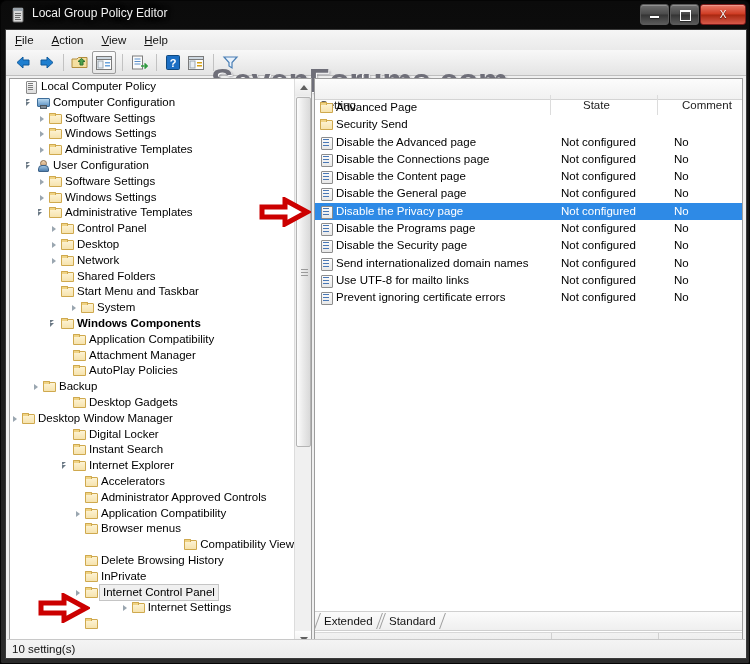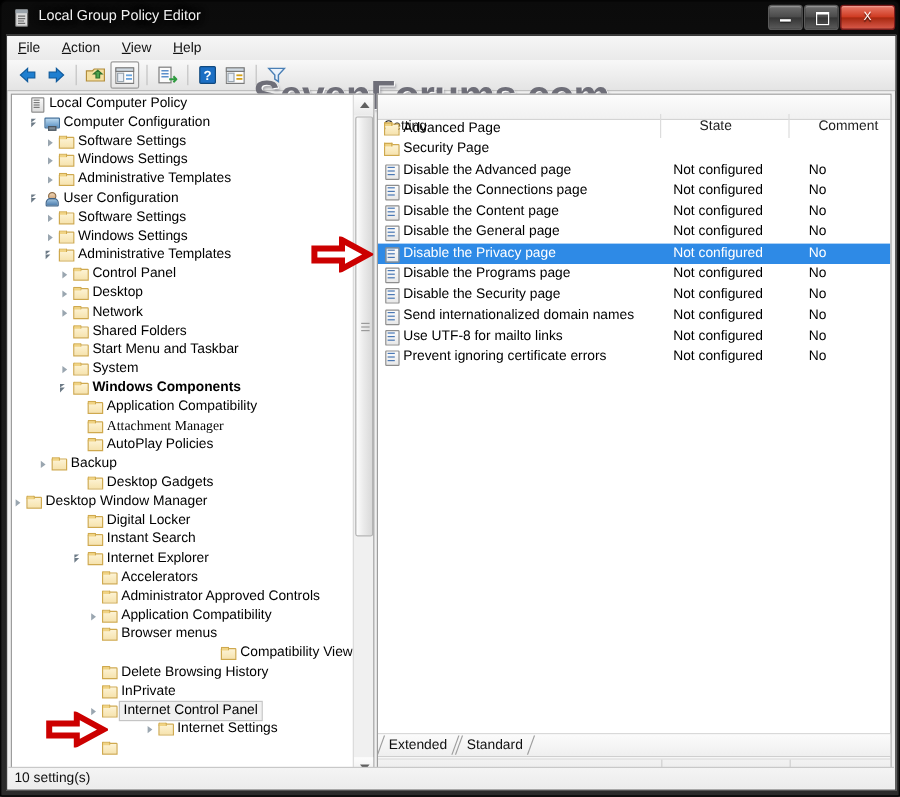--- a/index.html
+++ b/index.html
@@ -439,24 +439,24 @@
             <div class="trow" style="padding-left: 27px;"><span class="twisty closed"></span><span class="ico folder"></span><span class="lbl">Administrative Templates</span></div>
             <div class="trow" style="padding-left: 15px;"><span class="twisty open"></span><span class="ico user"></span><span class="lbl">User Configuration</span></div>
             <div class="trow" style="padding-left: 27px;"><span class="twisty closed"></span><span class="ico folder"></span><span class="lbl">Software Settings</span></div>
             <div class="trow" style="padding-left: 27px;"><span class="twisty closed"></span><span class="ico folder"></span><span class="lbl">Windows Settings</span></div>
             <div class="trow" style="padding-left: 27px;"><span class="twisty open"></span><span class="ico folder"></span><span class="lbl">Administrative Templates</span></div>
             <div class="trow" style="padding-left: 39px;"><span class="twisty closed"></span><span class="ico folder"></span><span class="lbl">Control Panel</span></div>
             <div class="trow" style="padding-left: 39px;"><span class="twisty closed"></span><span class="ico folder"></span><span class="lbl">Desktop</span></div>
             <div class="trow" style="padding-left: 39px;"><span class="twisty closed"></span><span class="ico folder"></span><span class="lbl">Network</span></div>
             <div class="trow" style="padding-left: 39px;"><span class="twisty none"></span><span class="ico folder"></span><span class="lbl">Shared Folders</span></div>
             <div class="trow" style="padding-left: 39px;"><span class="twisty none"></span><span class="ico folder"></span><span class="lbl">Start Menu and Taskbar</span></div>
-            <div class="trow" style="padding-left: 39px;"><span class="twisty closed"></span><span class="ico folder"></span><span class="lbl">System</span></div>
+            <div class="trow" style="padding-left: 39px; margin-left: 20px;"><span class="twisty closed"></span><span class="ico folder"></span><span class="lbl">System</span></div>
             <div class="trow" style="padding-left: 39px; font-weight: bold;"><span class="twisty open"></span><span class="ico folder"></span><span class="lbl">Windows Components</span></div>
             <div class="trow" style="padding-left: 51px;"><span class="twisty none"></span><span class="ico folder"></span><span class="lbl">Application Compatibility</span></div>
-            <div class="trow" style="padding-left: 51px; font-family: Liberation Serif, serif;"><span class="twisty none"></span><span class="ico folder"></span><span class="lbl">Attachment Manager</span></div>
+            <div class="trow" style="padding-left: 51px;"><span class="twisty none"></span><span class="ico folder"></span><span class="lbl">Attachment Manager</span></div>
             <div class="trow" style="padding-left: 51px;"><span class="twisty none"></span><span class="ico folder"></span><span class="lbl">AutoPlay Policies</span></div>
             <div class="trow" style="padding-left: 21px;"><span class="twisty closed"></span><span class="ico folder"></span><span class="lbl">Backup</span></div>
             <div class="trow" style="padding-left: 51px;"><span class="twisty none"></span><span class="ico folder"></span><span class="lbl">Desktop Gadgets</span></div>
             <div class="trow" style=""><span class="twisty closed"></span><span class="ico folder"></span><span class="lbl">Desktop Window Manager</span></div>
             <div class="trow" style="padding-left: 51px;"><span class="twisty none"></span><span class="ico folder"></span><span class="lbl">Digital Locker</span></div>
             <div class="trow" style="padding-left: 51px;"><span class="twisty none"></span><span class="ico folder"></span><span class="lbl">Instant Search</span></div>
             <div class="trow" style="padding-left: 51px;"><span class="twisty open"></span><span class="ico folder"></span><span class="lbl">Internet Explorer</span></div>
             <div class="trow" style="padding-left: 63px;"><span class="twisty none"></span><span class="ico folder"></span><span class="lbl">Accelerators</span></div>
             <div class="trow" style="padding-left: 63px;"><span class="twisty none"></span><span class="ico folder"></span><span class="lbl">Administrator Approved Controls</span></div>
             <div class="trow" style="padding-left: 63px;"><span class="twisty closed"></span><span class="ico folder"></span><span class="lbl">Application Compatibility</span></div>
@@ -493,21 +493,21 @@
               <span class="ht" style="left: 24px;">Comment</span>
             </div>
           </div>
         <div id="listrows">
             <div class="lrow">
               <span class="c-setting"><span class="lico folder"></span><span>Advanced Page</span></span>
               <span class="c-state"></span>
               <span class="c-comment"></span>
             </div>
             <div class="lrow">
-              <span class="c-setting"><span class="lico folder"></span><span>Security Page</span></span>
+              <span class="c-setting"><span class="lico folder"></span><span>Security Send</span></span>
               <span class="c-state"></span>
               <span class="c-comment"></span>
             </div>
             <div class="lrow">
               <span class="c-setting"><span class="lico policydoc"></span><span>Disable the Advanced page</span></span>
               <span class="c-state">Not configured</span>
               <span class="c-comment">No</span>
             </div>
             <div class="lrow">
               <span class="c-setting"><span class="lico policydoc"></span><span>Disable the Connections page</span></span>

